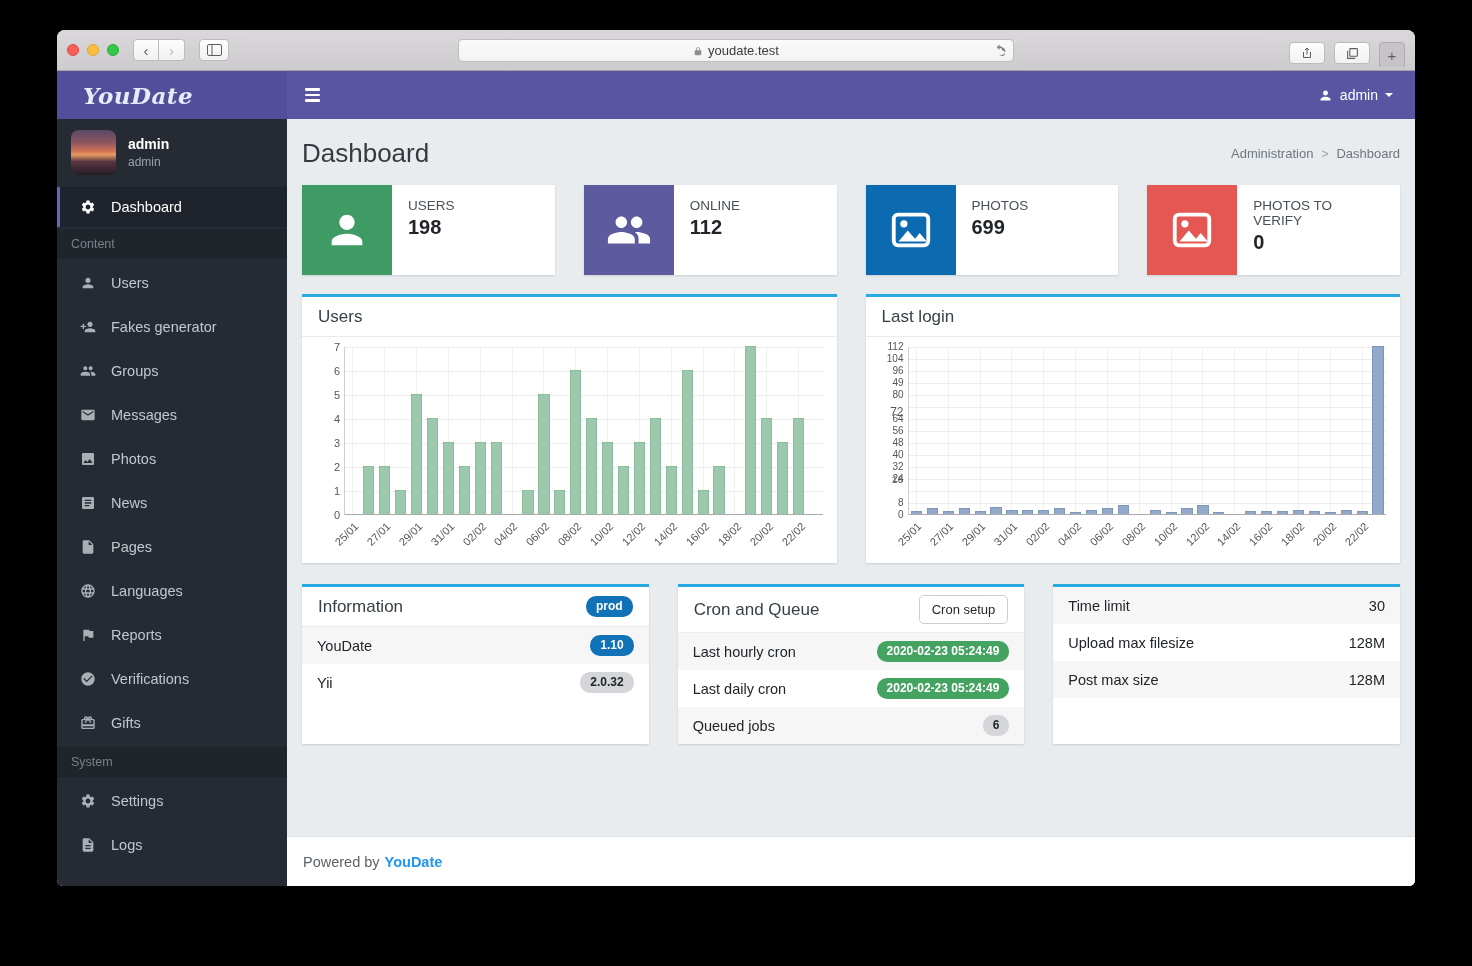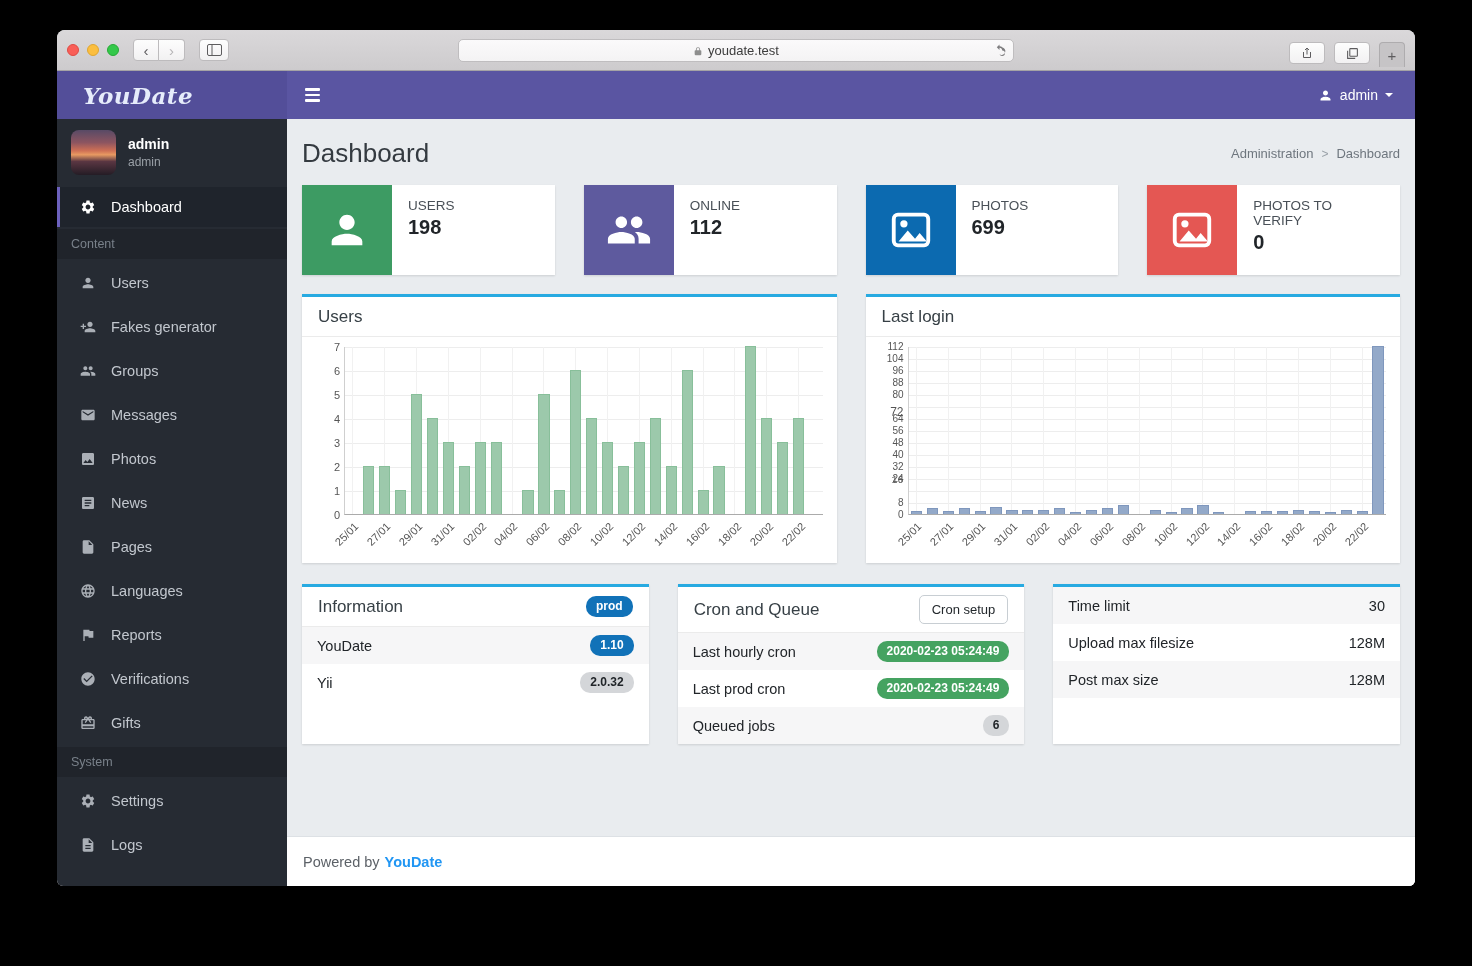--- a/index.html
+++ b/index.html
@@ -448,21 +448,21 @@
                       <div class="ylab" style="top: 90px; font-size: 10px;">48</div>
                       <div class="gridline" style="top: 83.5px;"></div>
                       <div class="ylab" style="top: 78px; font-size: 10px;">56</div>
                       <div class="gridline" style="top: 71.5px;"></div>
                       <div class="ylab" style="top: 66px; font-size: 10px;">64</div>
                       <div class="gridline" style="top: 59.5px;"></div>
                       <div class="ylab" style="top: 58px; font-size: 12px;">72</div>
                       <div class="gridline" style="top: 47.5px;"></div>
                       <div class="ylab" style="top: 42px; font-size: 10px;">80</div>
                       <div class="gridline" style="top: 35.5px;"></div>
-                      <div class="ylab" style="top: 30px; font-size: 10px;">88</div>
+                      <div class="ylab" style="top: 30px; font-size: 10px;">49</div>
                       <div class="gridline" style="top: 23.5px;"></div>
                       <div class="ylab" style="top: 18px; font-size: 10px;">96</div>
                       <div class="gridline" style="top: 11.5px;"></div>
                       <div class="ylab" style="top: 6px; font-size: 10px; margin-left: 8px;">104</div>
                       <div class="gridline" style="top: -0.5px;"></div>
                       <div class="ylab" style="top: -6px; font-size: 10px;">112</div>
                       <div class="vgrid" style="left: calc(1.66667% - 0.5px);"></div>
                       <div class="vgrid" style="left: calc(8.33333% - 0.5px);"></div>
                       <div class="vgrid" style="left: calc(15% - 0.5px);"></div>
                       <div class="vgrid" style="left: calc(21.6667% - 0.5px);"></div>
@@ -549,21 +549,21 @@
               <div class="panel-head">
                 <div class="panel-title">Cron and Queue</div>
                 <button class="btn-outline">Cron setup</button>
               </div>
               <div id="rows-cron">
                   <div class="info-row">
                     <span>Last hourly cron</span>
                     <span class="badge badge-green">2020-02-23 05:24:49</span>
                   </div>
                   <div class="info-row">
-                    <span>Last prod cron</span>
+                    <span>Last daily cron</span>
                     <span class="badge badge-green">2020-02-23 05:24:49</span>
                   </div>
                   <div class="info-row">
                     <span>Queued jobs</span>
                     <span class="badge badge-gray">6</span>
                   </div>
                 </div>
             </div>
             <div class="panel">
               <div id="rows-system">

